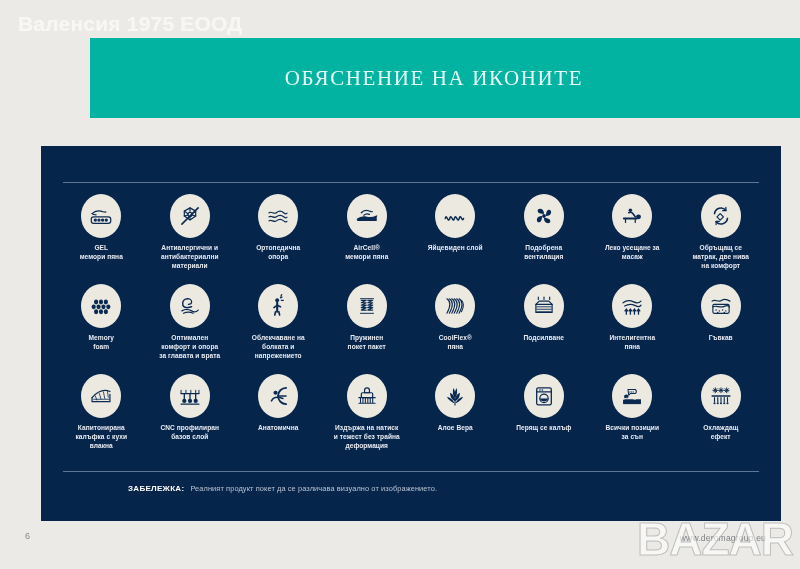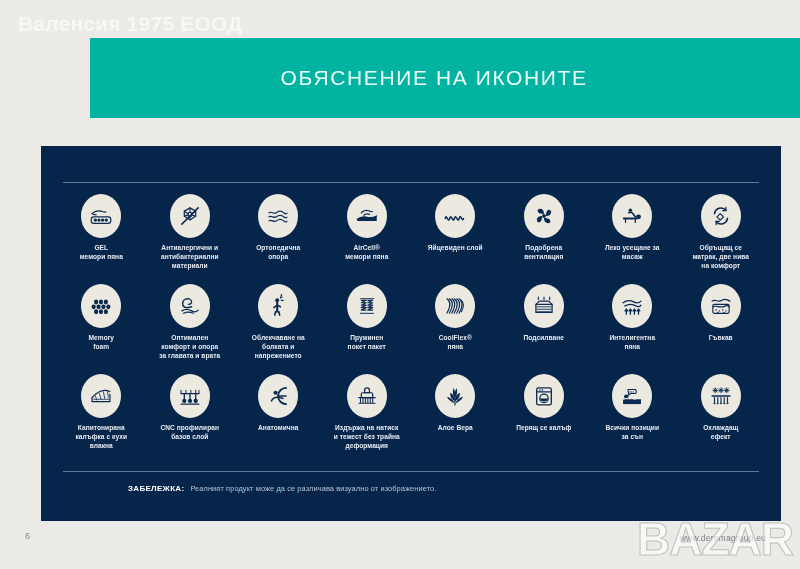--- a/index.html
+++ b/index.html
@@ -24,20 +24,21 @@
   .banner{
     position:absolute;left:90px;top:38px;width:710px;height:80px;
     background:#03b3a2;z-index:2;
   }
   .banner-title{
     position:absolute;left:0;right:22px;top:50%;
     transform:translateY(-50%);
     text-align:center;
     color:#eafcf8;font-size:21px;letter-spacing:1.6px;
     font-weight:400;
+    font-family:Liberation Serif, serif;
   }
 
   
   .panel{
     position:absolute;left:41px;top:146px;width:740px;height:375px;
     background:#06254b;z-index:2;
   }
   .panel-rule{
     position:absolute;left:22px;right:22px;height:1px;
     background:#6f86a5;opacity:.85;
@@ -437,21 +438,21 @@
               </g>
             </svg>
           </div>
           <div class="cap">Охлаждащ<br>ефект</div>
         </div>
       </div>
 
     <div class="panel-rule rule-bottom"></div>
 
     <div class="note">
-      <b>ЗАБЕЛЕЖКА:</b><span class="txt">Реалният продукт може да се различава визуално от изображението.</span>
+      <b>ЗАБЕЛЕЖКА:</b><span class="txt">Реалният продукт покет да се различава визуално от изображението.</span>
     </div>
   </div>
 
   <div class="page-num">6</div>
 
   <div class="watermark-url">www.deromagroup.eu</div>
   <div class="watermark-big">BAZAR</div>
 
 </div>
 

